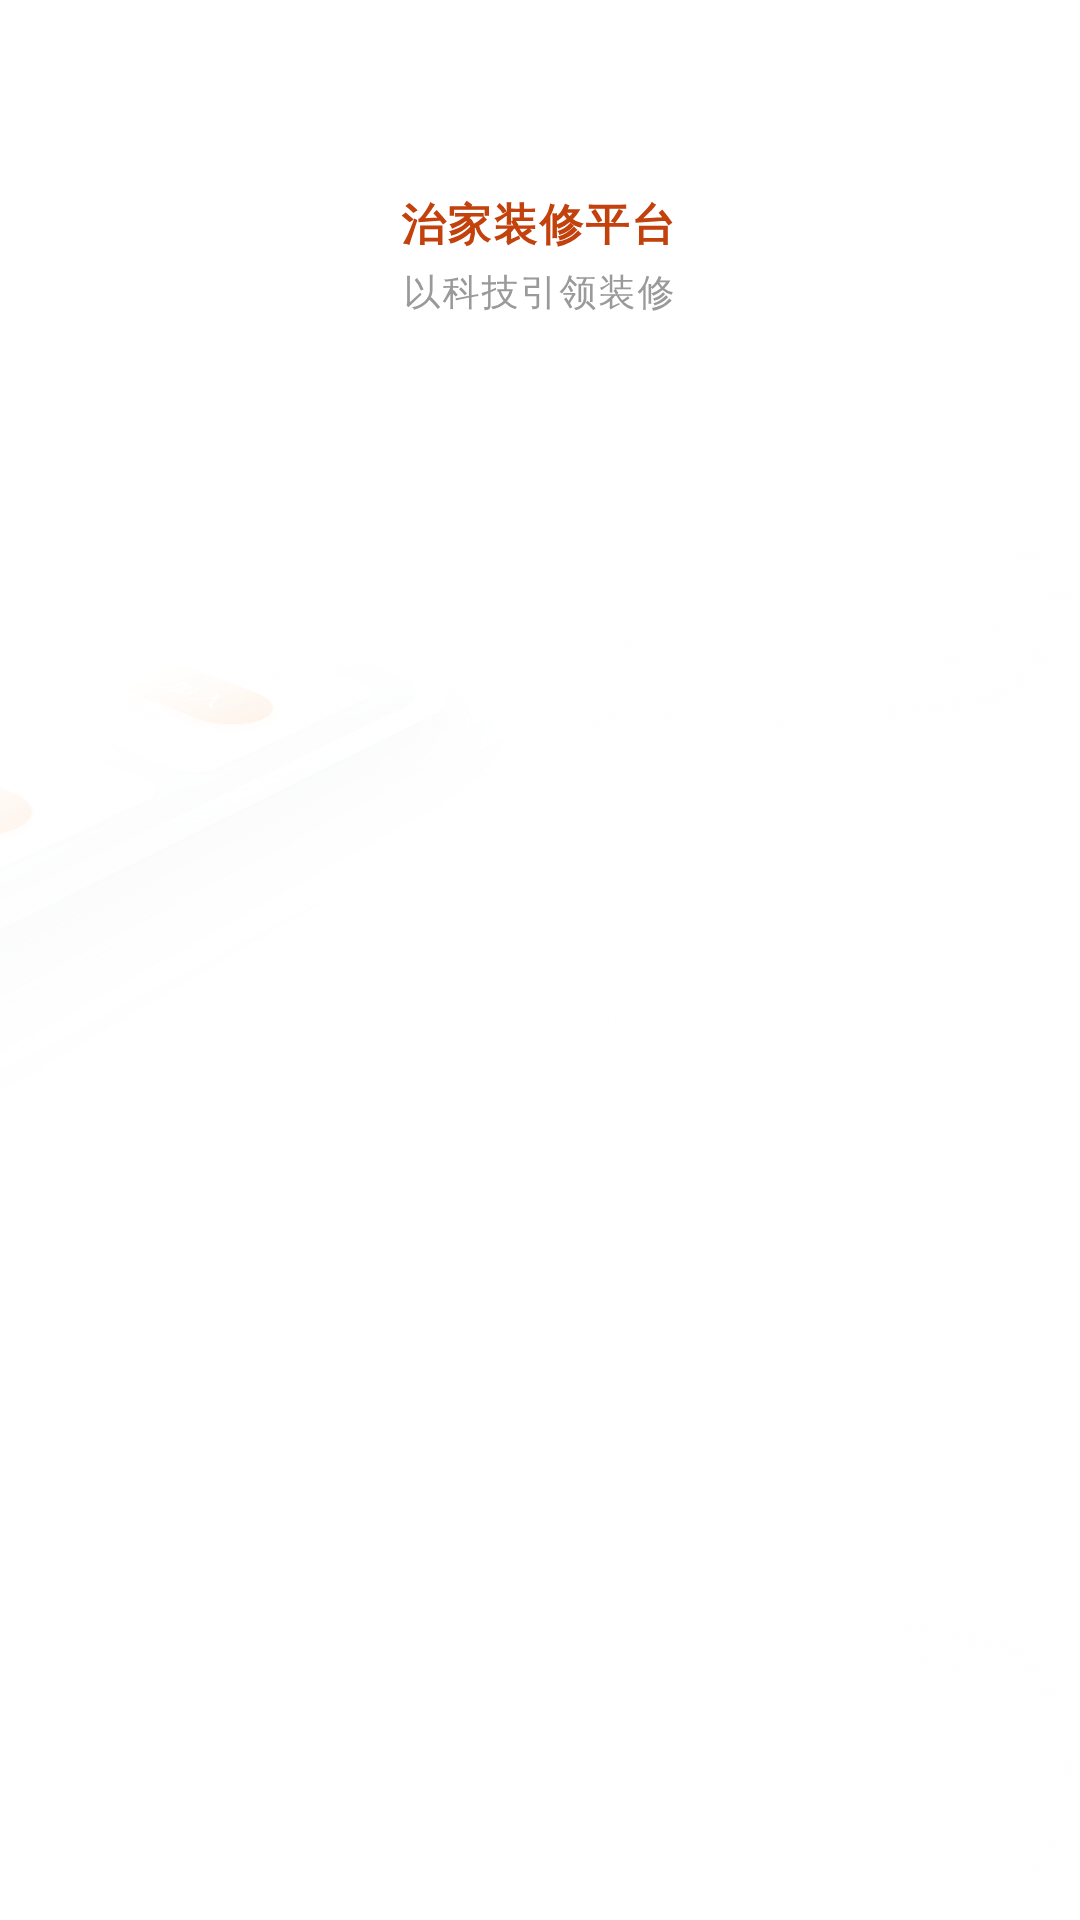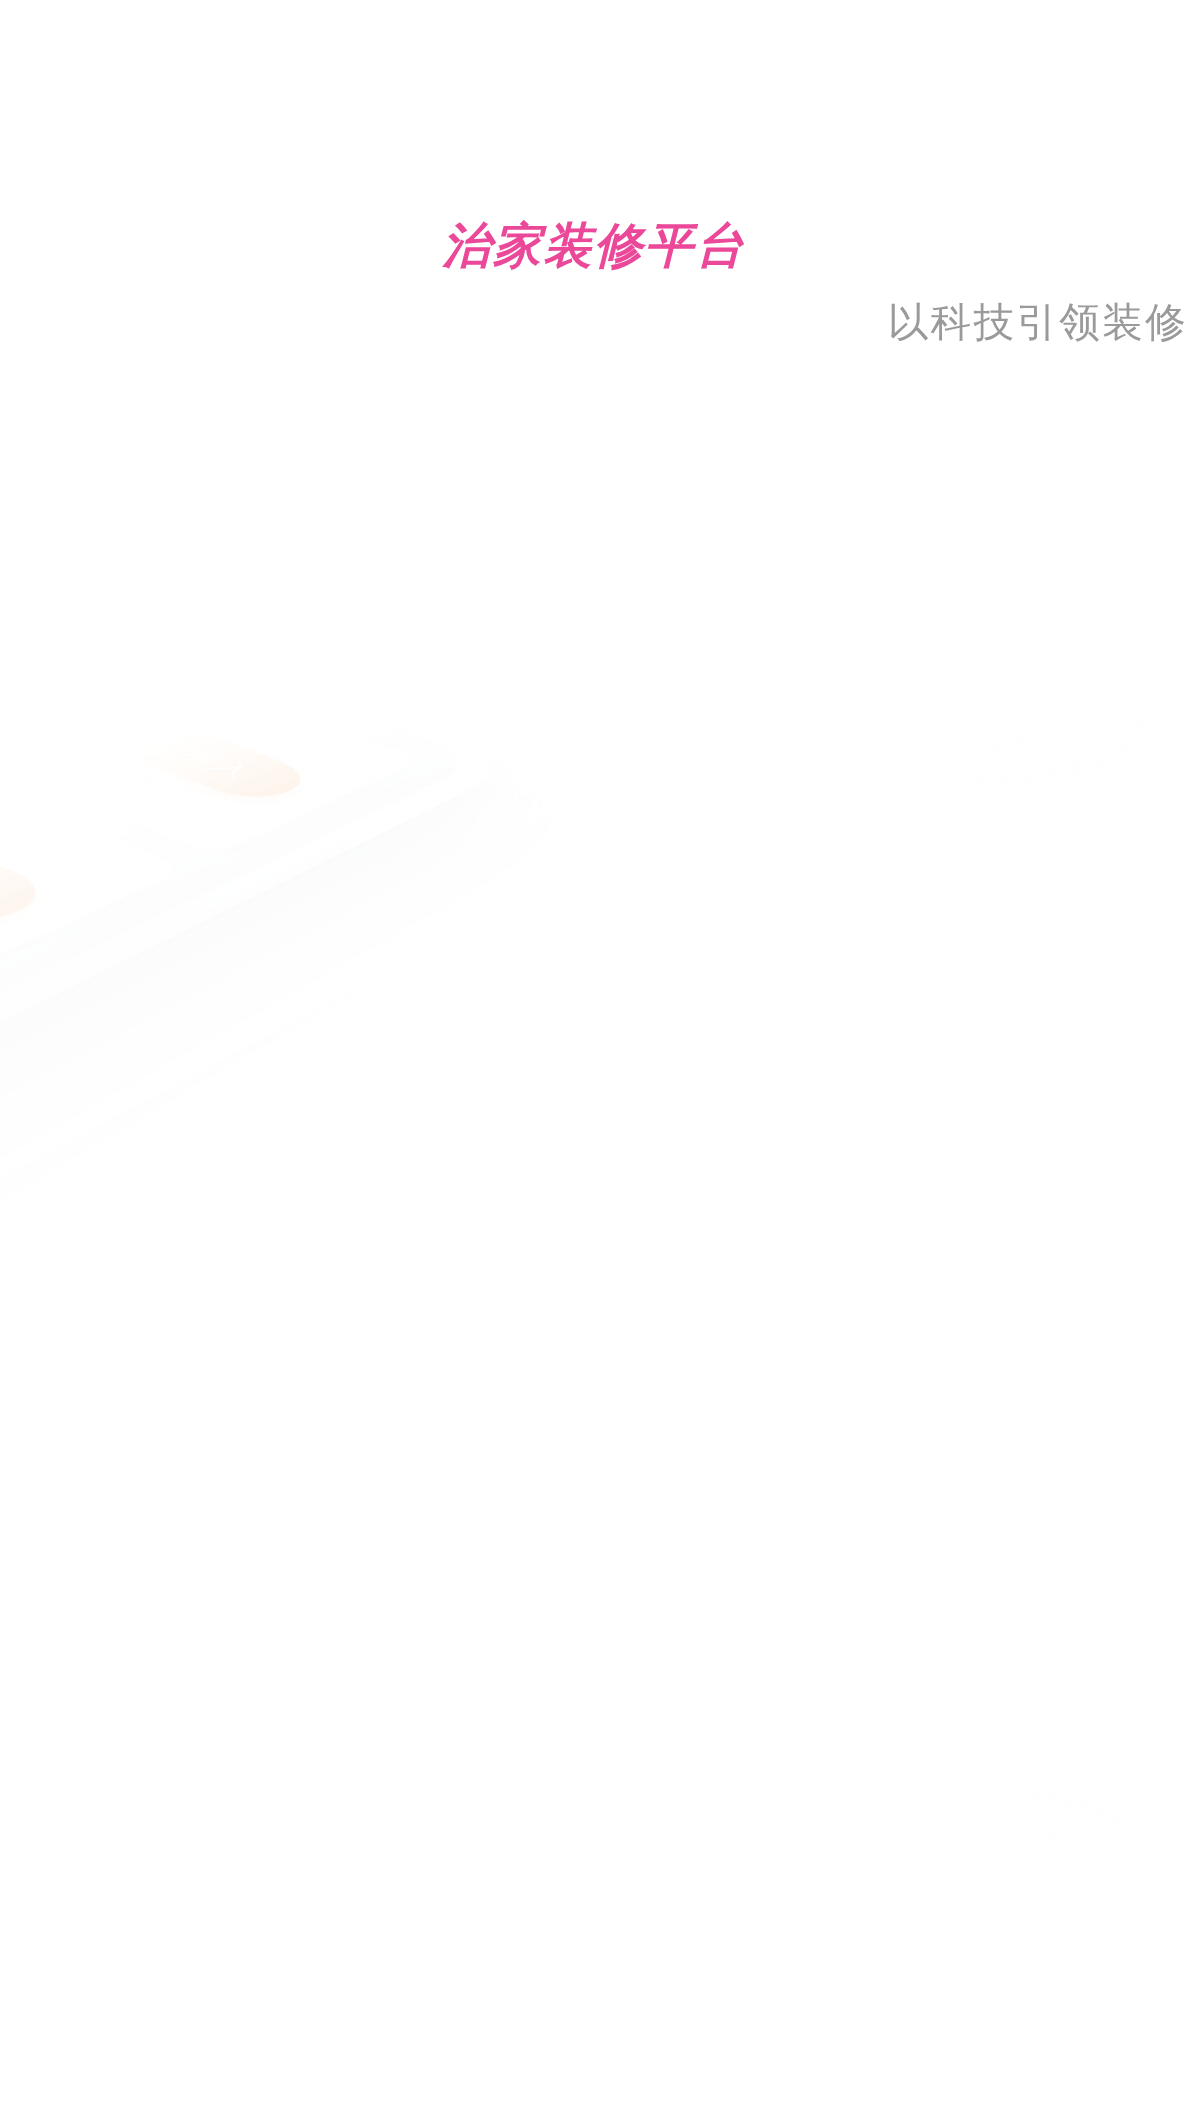--- a/index.html
+++ b/index.html
@@ -20,34 +20,32 @@
   #header {
     position: absolute;
     top: 0; left: 0; right: 0;
     padding-top: 196px;
     text-align: center;
     z-index: 30;
   }
   #page-title {
     font-size: 44px;
     font-weight: 700;
-    color: #ec4899;
+    color: #c2410c;
     letter-spacing: 2px;
     line-height: 1.25;
     margin: 0;
-    font-style: italic;
   }
   #page-subtitle {
     font-size: 37px;
     font-weight: 400;
     color: #9a9a9a;
     letter-spacing: 2px;
     line-height: 1.3;
     margin: 18px 0 0 0;
-    text-align: right;
   }
 
   
   #stage {
     position: absolute;
     left: 0;
     top: 0;
     width: 1080px;
     height: 1920px;
     perspective: 1700px;

